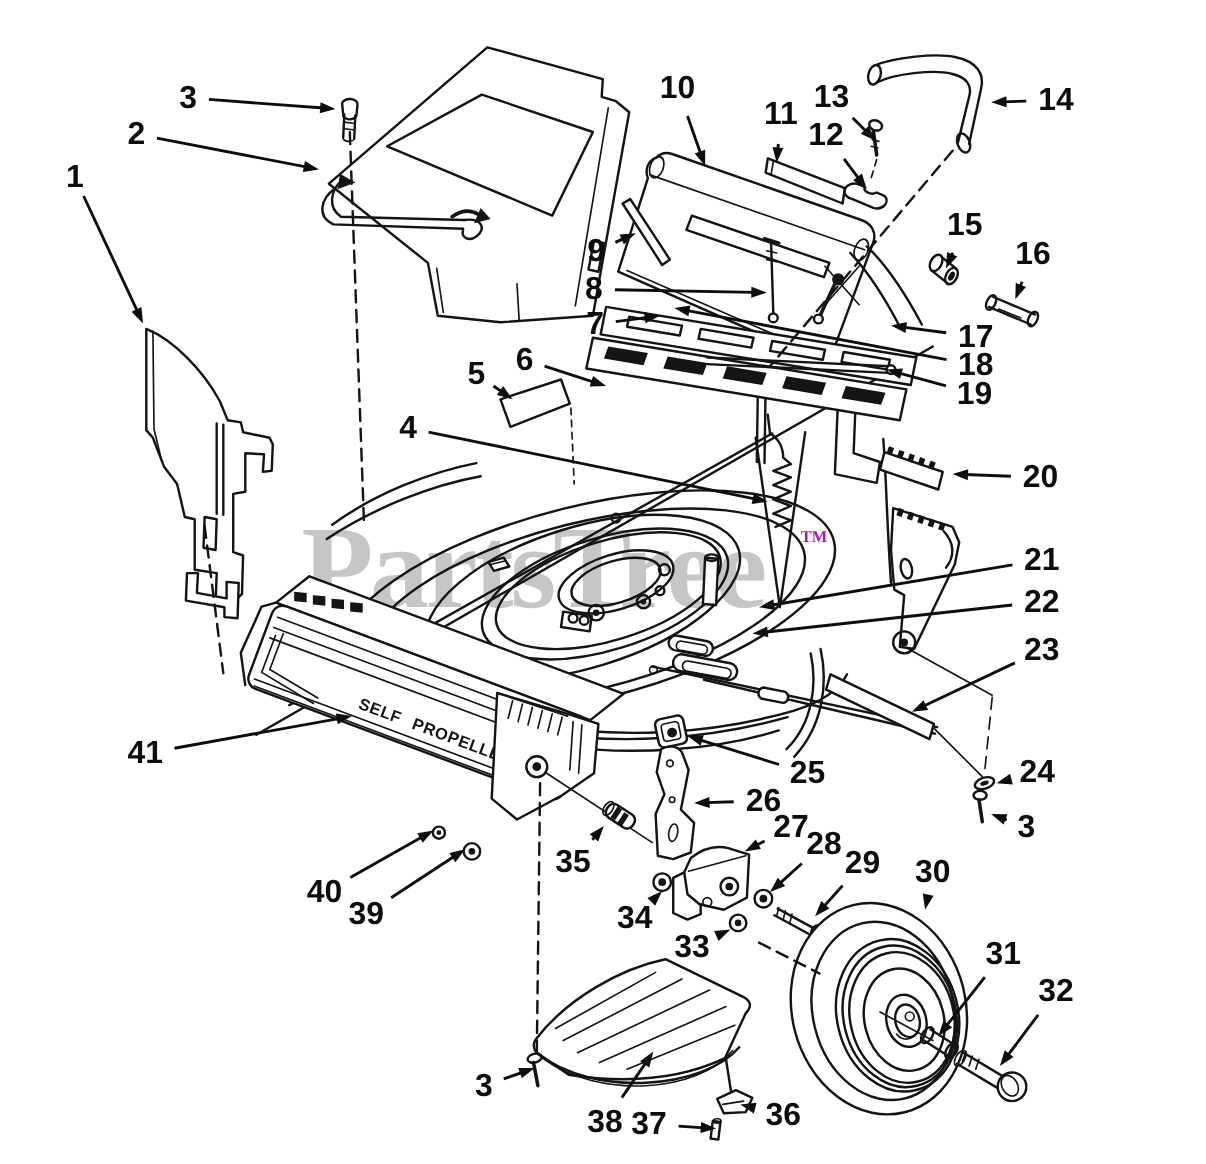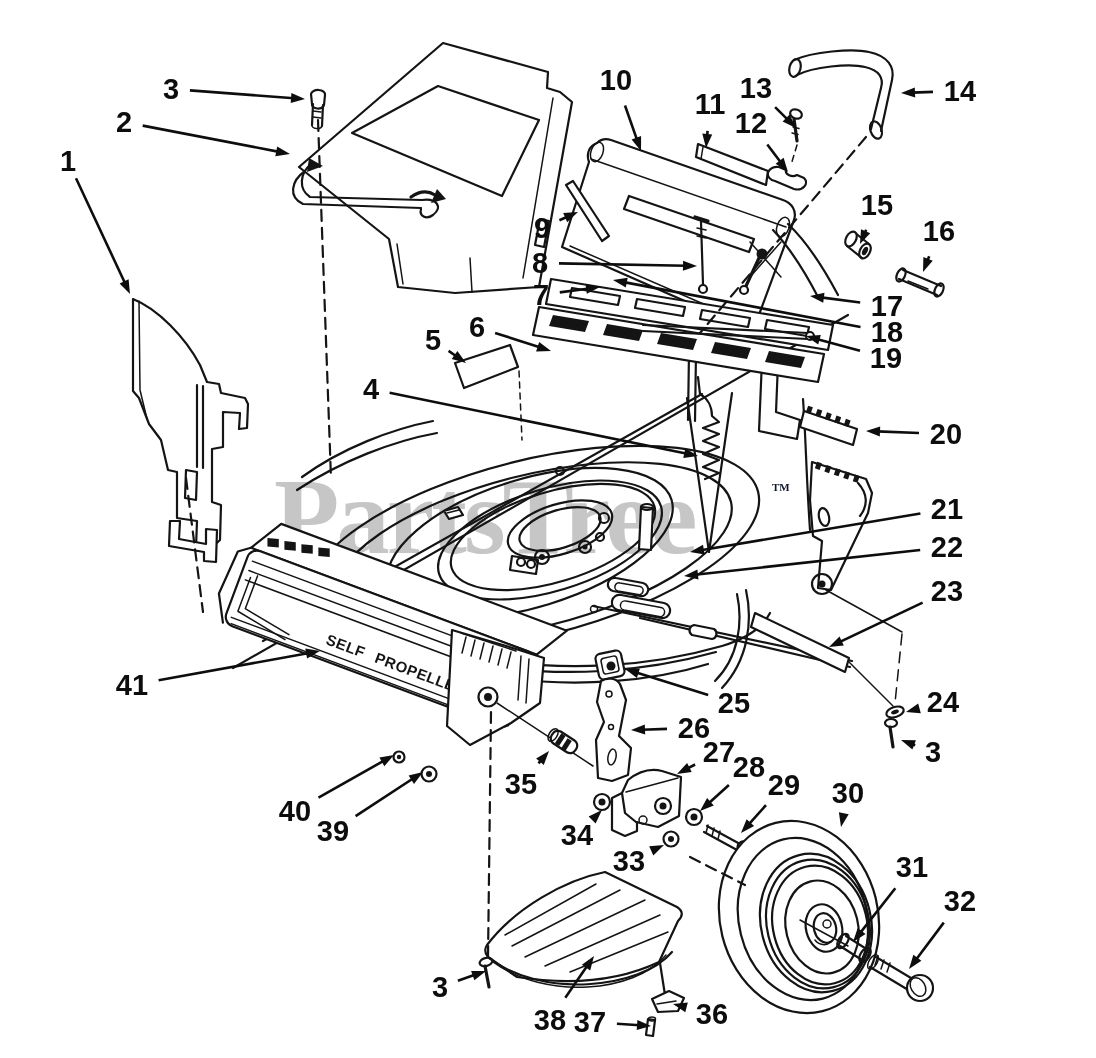--- a/index.html
+++ b/index.html
@@ -1,22 +1,22 @@
 <!DOCTYPE html>
 <html><head>
 <meta charset="utf-8">
 <style>
   html,body{margin:0;padding:0;background:#ffffff;}
   #stage{position:relative;width:1096px;height:1058px;background:#ffffff;overflow:hidden;
          font-family:"Liberation Sans",sans-serif;}
   #watermark{position:absolute;left:274px;top:464px;font-family:"Liberation Serif",serif;
              font-weight:bold;font-size:107px;line-height:1;color:#c6c6c6;letter-spacing:-3px;
              user-select:none;white-space:nowrap;z-index:1;}
-  #watermark-tm{position:absolute;left:772px;top:481px;font-family:"Liberation Serif",serif;
-             font-weight:bold;font-size:11px;color:#0f172a;z-index:1;}
+  #watermark-tm{position:absolute;left:728px;top:481px;font-family:"Liberation Serif",serif;
+             font-weight:bold;font-size:15px;color:#a21caf;z-index:1;}
   svg#art{position:absolute;left:0;top:0;z-index:2;}
   .ln{fill:none;stroke:#141414;stroke-width:2.2;stroke-linecap:round;stroke-linejoin:round;}
   .l1{fill:none;stroke:#141414;stroke-width:1.5;stroke-linecap:round;stroke-linejoin:round;}
   .l3{fill:none;stroke:#141414;stroke-width:3.2;stroke-linecap:round;stroke-linejoin:round;}
   .wt{fill:#ffffff;stroke:#141414;stroke-width:2.2;stroke-linecap:round;stroke-linejoin:round;}
   .dk{fill:#141414;stroke:none;}
   .dash{stroke-dasharray:11 7;}
   .dsh2{stroke-dasharray:6 5;}
   .teeth{fill:none;stroke:#141414;stroke-width:7;stroke-dasharray:5 5;}
   .ld{stroke:#0d0d0d;stroke-width:2.6;fill:none;}

